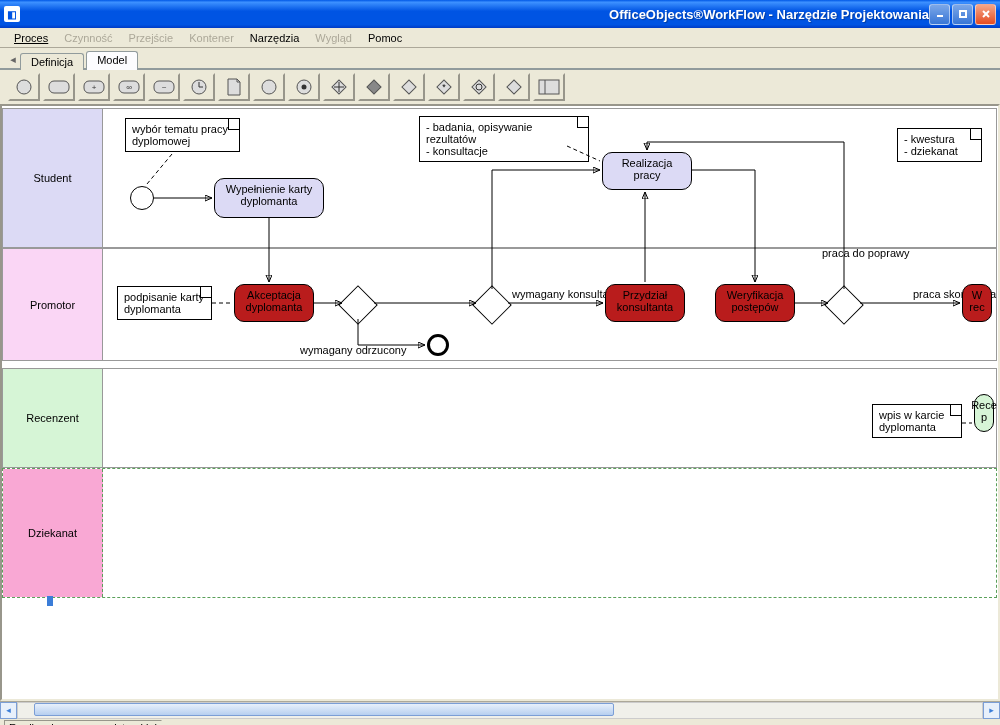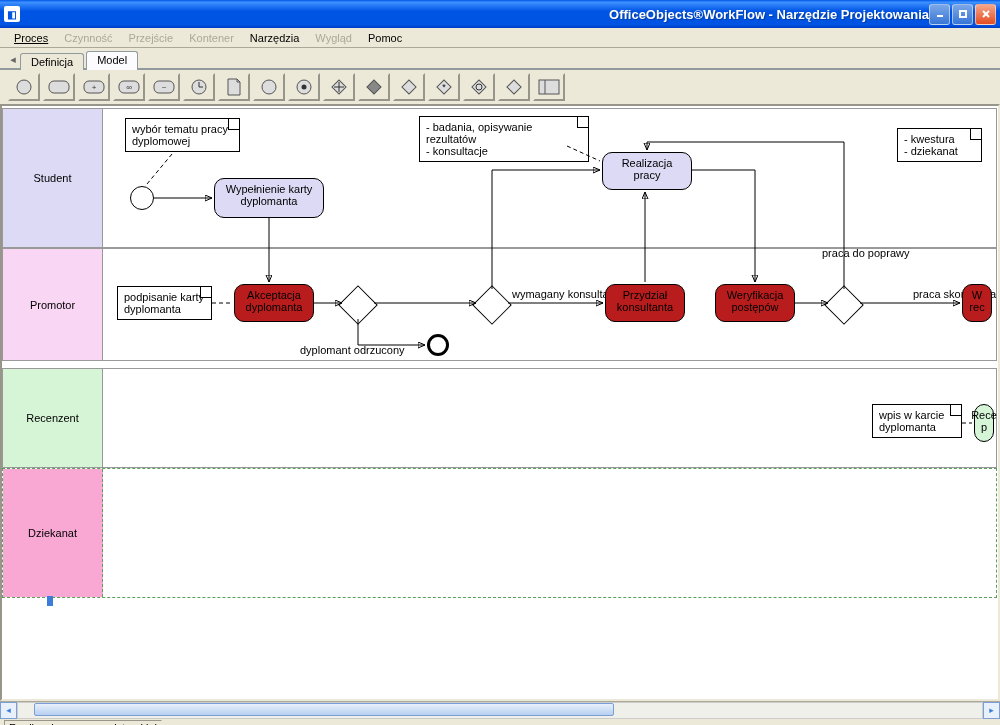--- a/index.html
+++ b/index.html
@@ -250,38 +250,38 @@
       </div>
     <div class="note" style="left:895px; top:22px; width:85px; white-space:pre-line;"><span>- kwestura
 - dziekanat</span></div>
 
     <div class="note" style="left:115px; top:180px; width:95px;"><span>podpisanie karty dyplomanta</span></div>
     <div class="task task-pink" style="left:232px; top:178px; width:80px; height:38px;">
         <span>Akceptacja dyplomanta</span>
       </div>
     <div class="gateway" style="left:342px; top:185px;"></div>
     <div class="end-ev" style="left:425px; top:228px;"></div>
-    <div class="label-free" style="left:298px; top:238px;">dyplomant odrzucony</div>
+    <div class="label-free" style="left:298px; top:238px;">wymagany odrzucony</div>
 
     <div class="gateway" style="left:476px; top:185px;"></div>
     <div class="label-free" style="left:510px; top:182px;">wymagany konsultant</div>
     <div class="task task-pink" style="left:603px; top:178px; width:80px; height:38px;">
         <span>Przydział konsultanta</span>
       </div>
     <div class="task task-pink" style="left:713px; top:178px; width:80px; height:38px;">
         <span>Weryfikacja postępów</span>
       </div>
     <div class="gateway" style="left:828px; top:185px;"></div>
     <div class="label-free" style="left:820px; top:105px;margin-top:36px;">praca do poprawy</div>
     <div class="label-free" style="left:870px; top:182px;padding-left:41px;">praca skończona</div>
     <div class="task task-pink" style="left:960px; top:178px; width:30px; height:38px; white-space:pre-line;"><span>W
 rec</span></div>
 
     <div class="note" style="left:870px; top:298px; width:90px;"><span>wpis w karcie dyplomanta</span></div>
-    <div class="task task-green" style="left:972px; top:298px; width:20px; height:38px; white-space:pre-line;"><span>Rece
+    <div class="task task-green" style="left:972px; top:288px; width:20px; height:38px; white-space:pre-line;"><span>Rece
 p</span></div>
 
     <div class="small-blue-handle"></div>
 
     <svg class="arrows" width="1000" height="580">
       <defs>
         <marker id="arrow" markerWidth="8" markerHeight="8" refX="7" refY="3" orient="auto">
             <path d="M0,0 L7,3 L0,6 z" fill="black"></path>
           </marker>
       </defs>

